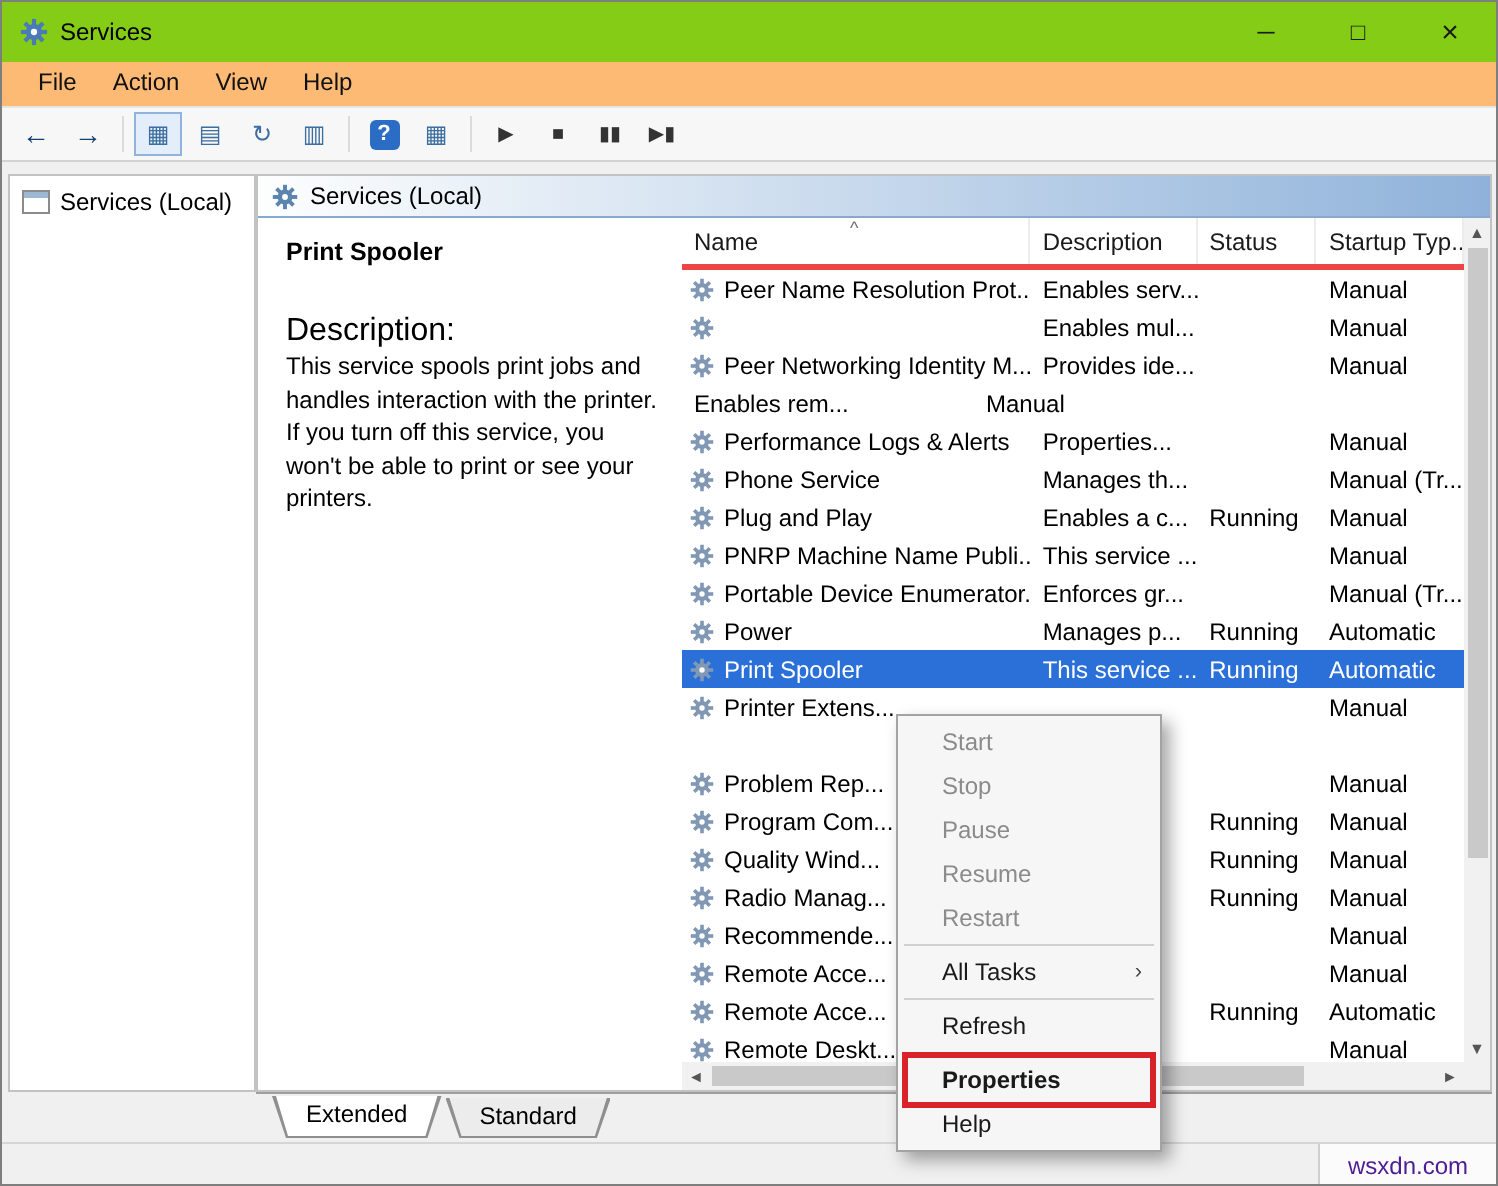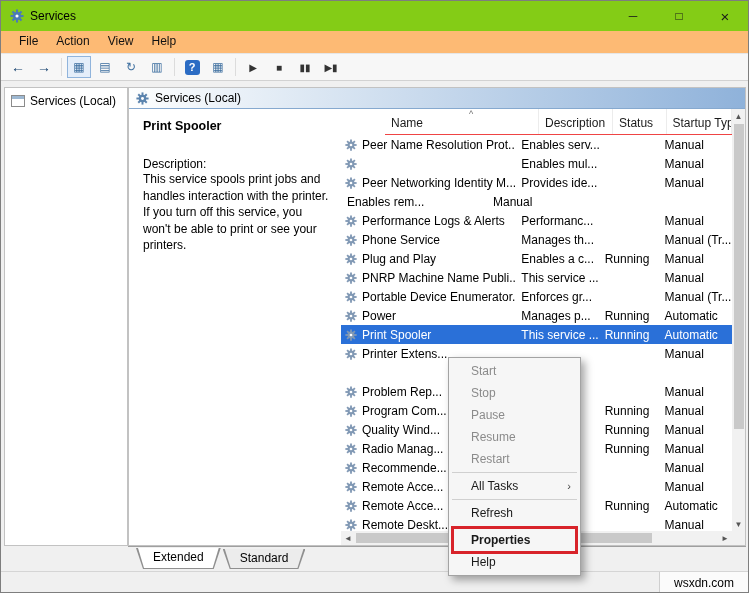--- a/index.html
+++ b/index.html
@@ -30,25 +30,25 @@
   .bodyarea { position:relative; height:490px; background:#f0f0f0; }
   .left-panel { position:absolute; left:3px; top:6px; width:124px; bottom:25px; background:#fff; border:1px solid #c2c2c2; }
   .tree-item { display:flex; align-items:center; gap:5px; padding:6px 2px 0 6px; font-size:12px; white-space:nowrap; overflow:hidden; }
 
   .right-panel { position:absolute; left:127px; right:2px; top:6px; bottom:25px; background:#fff; border:1px solid #c2c2c2; display:flex; flex-direction:column; }
   .banner { height:21px; background:linear-gradient(to right,#fdfefe,#8fb2da); border-bottom:1px solid #86a9cf; display:flex; align-items:center; gap:6px; padding-left:7px; font-size:12px; flex:0 0 auto; }
   .content { position:relative; flex:1; min-height:0; }
 
   .detail { position:absolute; left:0; top:0; bottom:0; width:212px; padding:10px 14px; background:#fff; }
   .detail-title { font-size:12.5px; font-weight:bold; color:#000; margin-bottom:24px; }
-  .detail-desc-label { font-size:12px; color:#000; }
+  .detail-desc-label { font-size:16px; color:#000; }
   .detail-desc { font-size:12px; line-height:16.5px; color:#000; width:190px; }
 
   .list { position:absolute; left:212px; top:0; right:13px; bottom:0; background:#fff; }
-  .list-header { position:absolute; top:0; left:0; right:0; height:26px; display:flex; border-bottom:1px solid #ef4444; background:#fff;margin-left:44px; }
+  .list-header { position:absolute; top:0; left:0; right:0; height:26px; display:flex; border-bottom:3px solid #ef4444; background:#fff; }
   .hcol { font-size:12px; color:#1a1a1a; display:flex; align-items:flex-end; padding:0 0 4px 6px; border-right:1px solid #ececec; overflow:hidden; white-space:nowrap; position:relative; }
   .sort-caret { position:absolute; top:0; left:84px; font-size:9px; color:#707070; }
   .c0 { width:178px; } .c1 { width:85px; } .c2 { width:61px; } .c3 { width:75px; }
   .rows { position:absolute; top:26px; left:0; right:0; bottom:14px; overflow:hidden; }
   .row { height:19px; display:flex; align-items:center; font-size:12px; color:#000; }
   .row.selected { background:#2a70d8; color:#fff; }
   .cell { height:100%; display:flex; align-items:center; padding-left:6px; white-space:nowrap; overflow:hidden; }
   .cell.name { padding-left:4px; gap:5px; }
   .gear { flex:0 0 auto; }
 
@@ -66,21 +66,21 @@
   .tabs { position:absolute; left:127px; right:2px; bottom:0; height:25px; background:#f0f0f0; border-top:1px solid #9f9f9f; display:flex; align-items:center; padding-left:8px; }
   .tab { position:relative; height:20px; padding:0 17px; font-size:12px; line-height:19px; color:#000; margin-right:2px; }
   .tab::before { content:''; position:absolute; inset:0; background:#8f8f8f; clip-path:polygon(0 0,100% 0,calc(100% - 7px) 100%,7px 100%); }
   .tab::after { content:''; position:absolute; inset:0; background:#ececec; clip-path:polygon(2px 0,calc(100% - 2px) 0,calc(100% - 8px) calc(100% - 1px),8px calc(100% - 1px)); }
   .tab .t-label { position:relative; z-index:1; }
   .tab.active { margin-top:-1px; height:21px; }
   .tab.active::after { background:#ffffff; }
 
   
   .statusbar { height:23px; background:#f0f0f0; border-top:1px solid #d5d5d5; position:relative; }
-  .watermark-box { position:absolute; right:0; top:0; bottom:0; width:89px; background:#fbfbfb; border-left:1px solid #cfcfcf; display:flex; align-items:center; justify-content:center; color:#000000; font-size:12px; }
+  .watermark-box { position:absolute; right:0; top:0; bottom:0; width:89px; background:#fbfbfb; border-left:1px solid #cfcfcf; display:flex; align-items:center; justify-content:center; color:#4c1d95; font-size:12px; }
 
   
   .context-menu { position:absolute; left:447px; top:356px; width:133px; background:#f6f6f6; border:1px solid #a3a3a3; box-shadow:4px 4px 8px rgba(0,0,0,0.35); padding:2px 0; z-index:10; }
   .cm-item { height:22px; line-height:22px; padding-left:22px; font-size:12px; color:#1a1a1a; position:relative; white-space:nowrap; }
   .cm-item.dim { color:#8b8b8b; }
   .cm-item.bold { font-weight:bold; }
   .cm-sep { height:1px; background:#d0d0d0; margin:2px 3px; }
   .cm-arrow { position:absolute; right:9px; top:0; font-size:11px; color:#444; }
   .cm-item.ring::after { content:''; position:absolute; left:2px; right:2px; top:-3px; bottom:-3px; border:3px solid #d8232a; pointer-events:none; }
 </style>
@@ -242,21 +242,21 @@
                       <line x1="8" y1="0.5" x2="8" y2="15.5"></line>
                       <line x1="0.5" y1="8" x2="15.5" y2="8"></line>
                       <line x1="2.8" y1="2.8" x2="13.2" y2="13.2"></line>
                       <line x1="13.2" y1="2.8" x2="2.8" y2="13.2"></line>
                     </g>
                     <circle cx="8" cy="8" r="4.6" fill="#8098b4"></circle>
                     <circle cx="8" cy="8" r="1.8" fill="#fff"></circle>
                   </svg>
                   <span>Performance Logs &amp; Alerts</span>
                 </div>
-                <div class="cell c1">Performanc...</div>
+                <div class="cell c1">Properties...</div>
                 <div class="cell c2"></div>
                 <div class="cell c3">Manual</div>
               </div>
               <div class="row">
                 <div class="cell name c0">
                   <svg class="gear" width="12" height="12" viewBox="0 0 16 16">
                     <g stroke="#8098b4" stroke-width="2.4">
                       <line x1="8" y1="0.5" x2="8" y2="15.5"></line>
                       <line x1="0.5" y1="8" x2="15.5" y2="8"></line>
                       <line x1="2.8" y1="2.8" x2="13.2" y2="13.2"></line>

